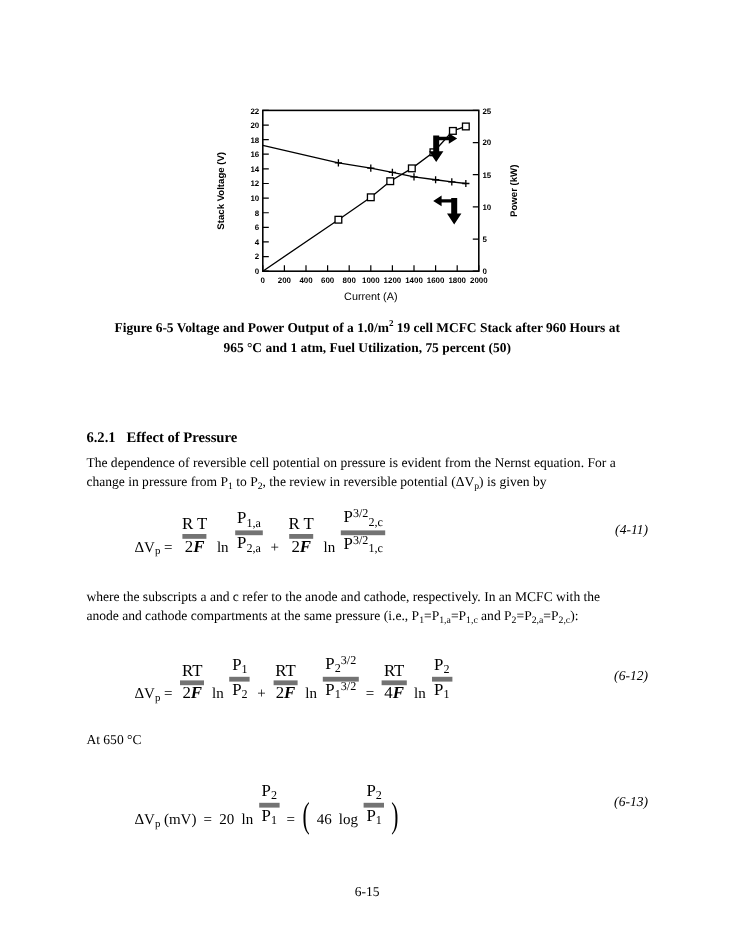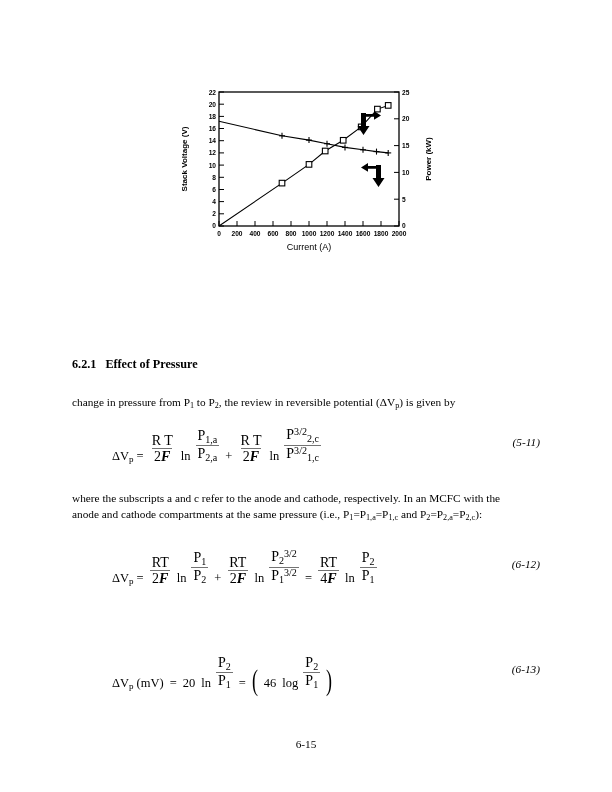--- a/index.html
+++ b/index.html
@@ -109,21 +109,21 @@
   .frac {
     display: inline-flex;
     flex-direction: column;
     align-items: center;
     vertical-align: middle;
     margin: 0 3px;
     line-height: 1.08;
     font-size: 14px;
   }
   .frac .num-part { padding: 0 2px 0px 2px; }
-  .frac .den-part { padding: 0px 2px 0 2px; border-top: 1px solid #737373; }
+  .frac .den-part { padding: 0px 2px 0 2px; border-top: 4px solid #737373; }
 
   .bold-f { font-weight: bold; font-style: italic; font-family: "Liberation Serif", serif; }
   .op { margin: 0 3px; }
   .lnop { margin: 16px 2px 0 3px; }
 
   .paren-big {
     display: inline-flex;
     align-items: center;
     font-size: 30px;
     font-weight: 300;
@@ -265,28 +265,32 @@
         </g>
 
         <g fill="#000">
           <path d="M212,88 L201,88 L201,85 L194,89.4 L201,93.8 L201,90.8 L212,90.8 Z"></path>
           <path d="M209,87 L214,87 L214,100 L217.5,100 L211.5,109 L205.5,100 L209,100 Z"></path>
         </g>
       </svg>
     </div>
   </div>
 
+  <div class="caption">
+    <span>Figure 6-5  Voltage and Power Output of a 1.0/m</span><sup>2</sup><span> 19 cell MCFC Stack after 960 Hours at</span><br>
+    <span>965 °C and 1 atm, Fuel Utilization, 75 percent (50)</span>
+  </div>
 
 
   <div class="heading">
     <span class="num">6.2.1</span><span>Effect of Pressure</span>
   </div>
 
   <div class="body-text p2">
-    <br>
+    <span>The dependence of reversible cell potential on pressure is evident from the Nernst equation.  For a</span><br>
     <span>change in pressure from P</span><sub>1</sub><span> to P</span><sub>2</sub><span>, the review in reversible potential (ΔV</span><sub>p</sub><span>) is given by</span>
   </div>
 
   <div class="eq-row eq-11">
     <div class="eq-body">
       <span>ΔV</span>
         <sub>p</sub>
       <span class="op">=</span>
       <span class="frac">
         <span class="num-part">R T</span>
@@ -301,21 +305,21 @@
       <span class="frac">
         <span class="num-part">R T</span>
         <span class="den-part"><span>2</span><span class="bold-f">F</span></span>
       </span>
       <span class="lnop">ln</span>
       <span class="frac">
         <span class="num-part"><span>P</span><sup>3/2</sup><sub>2,c</sub></span>
         <span class="den-part"><span>P</span><sup>3/2</sup><sub>1,c</sub></span>
       </span>
     </div>
-    <div class="eq-num">(5-11)</div>
+    <div class="eq-num">(4-11)</div>
   </div>
 
   <div class="body-text p3">
     <span>where the subscripts a and c refer to the anode and cathode, respectively.  In an MCFC with the</span><br>
     <span>anode and cathode compartments at the same pressure (i.e., P</span><sub>1</sub><span>=P</span><sub>1,a</sub><span>=P</span><sub>1,c</sub><span> and P</span><sub>2</sub><span>=P</span><sub>2,a</sub><span>=P</span><sub>2,c</sub><span>):</span>
   </div>
 
   <div class="eq-row eq-12">
     <div class="eq-body">
       <span>ΔV</span>
@@ -347,20 +351,21 @@
       </span>
       <span class="lnop">ln</span>
       <span class="frac">
         <span class="num-part"><span>P</span><sub>2</sub></span>
         <span class="den-part"><span>P</span><sub>1</sub></span>
       </span>
     </div>
     <div class="eq-num">(6-12)</div>
   </div>
 
+  <div class="body-text p4">At 650 °C</div>
 
   <div class="eq-row eq-13">
     <div class="eq-body">
       <span>ΔV</span>
         <sub>p</sub>
       <span class="op">(mV)</span>
       <span class="op">=</span>
       <span class="op">20</span>
       <span class="lnop">ln</span>
       <span class="frac">

